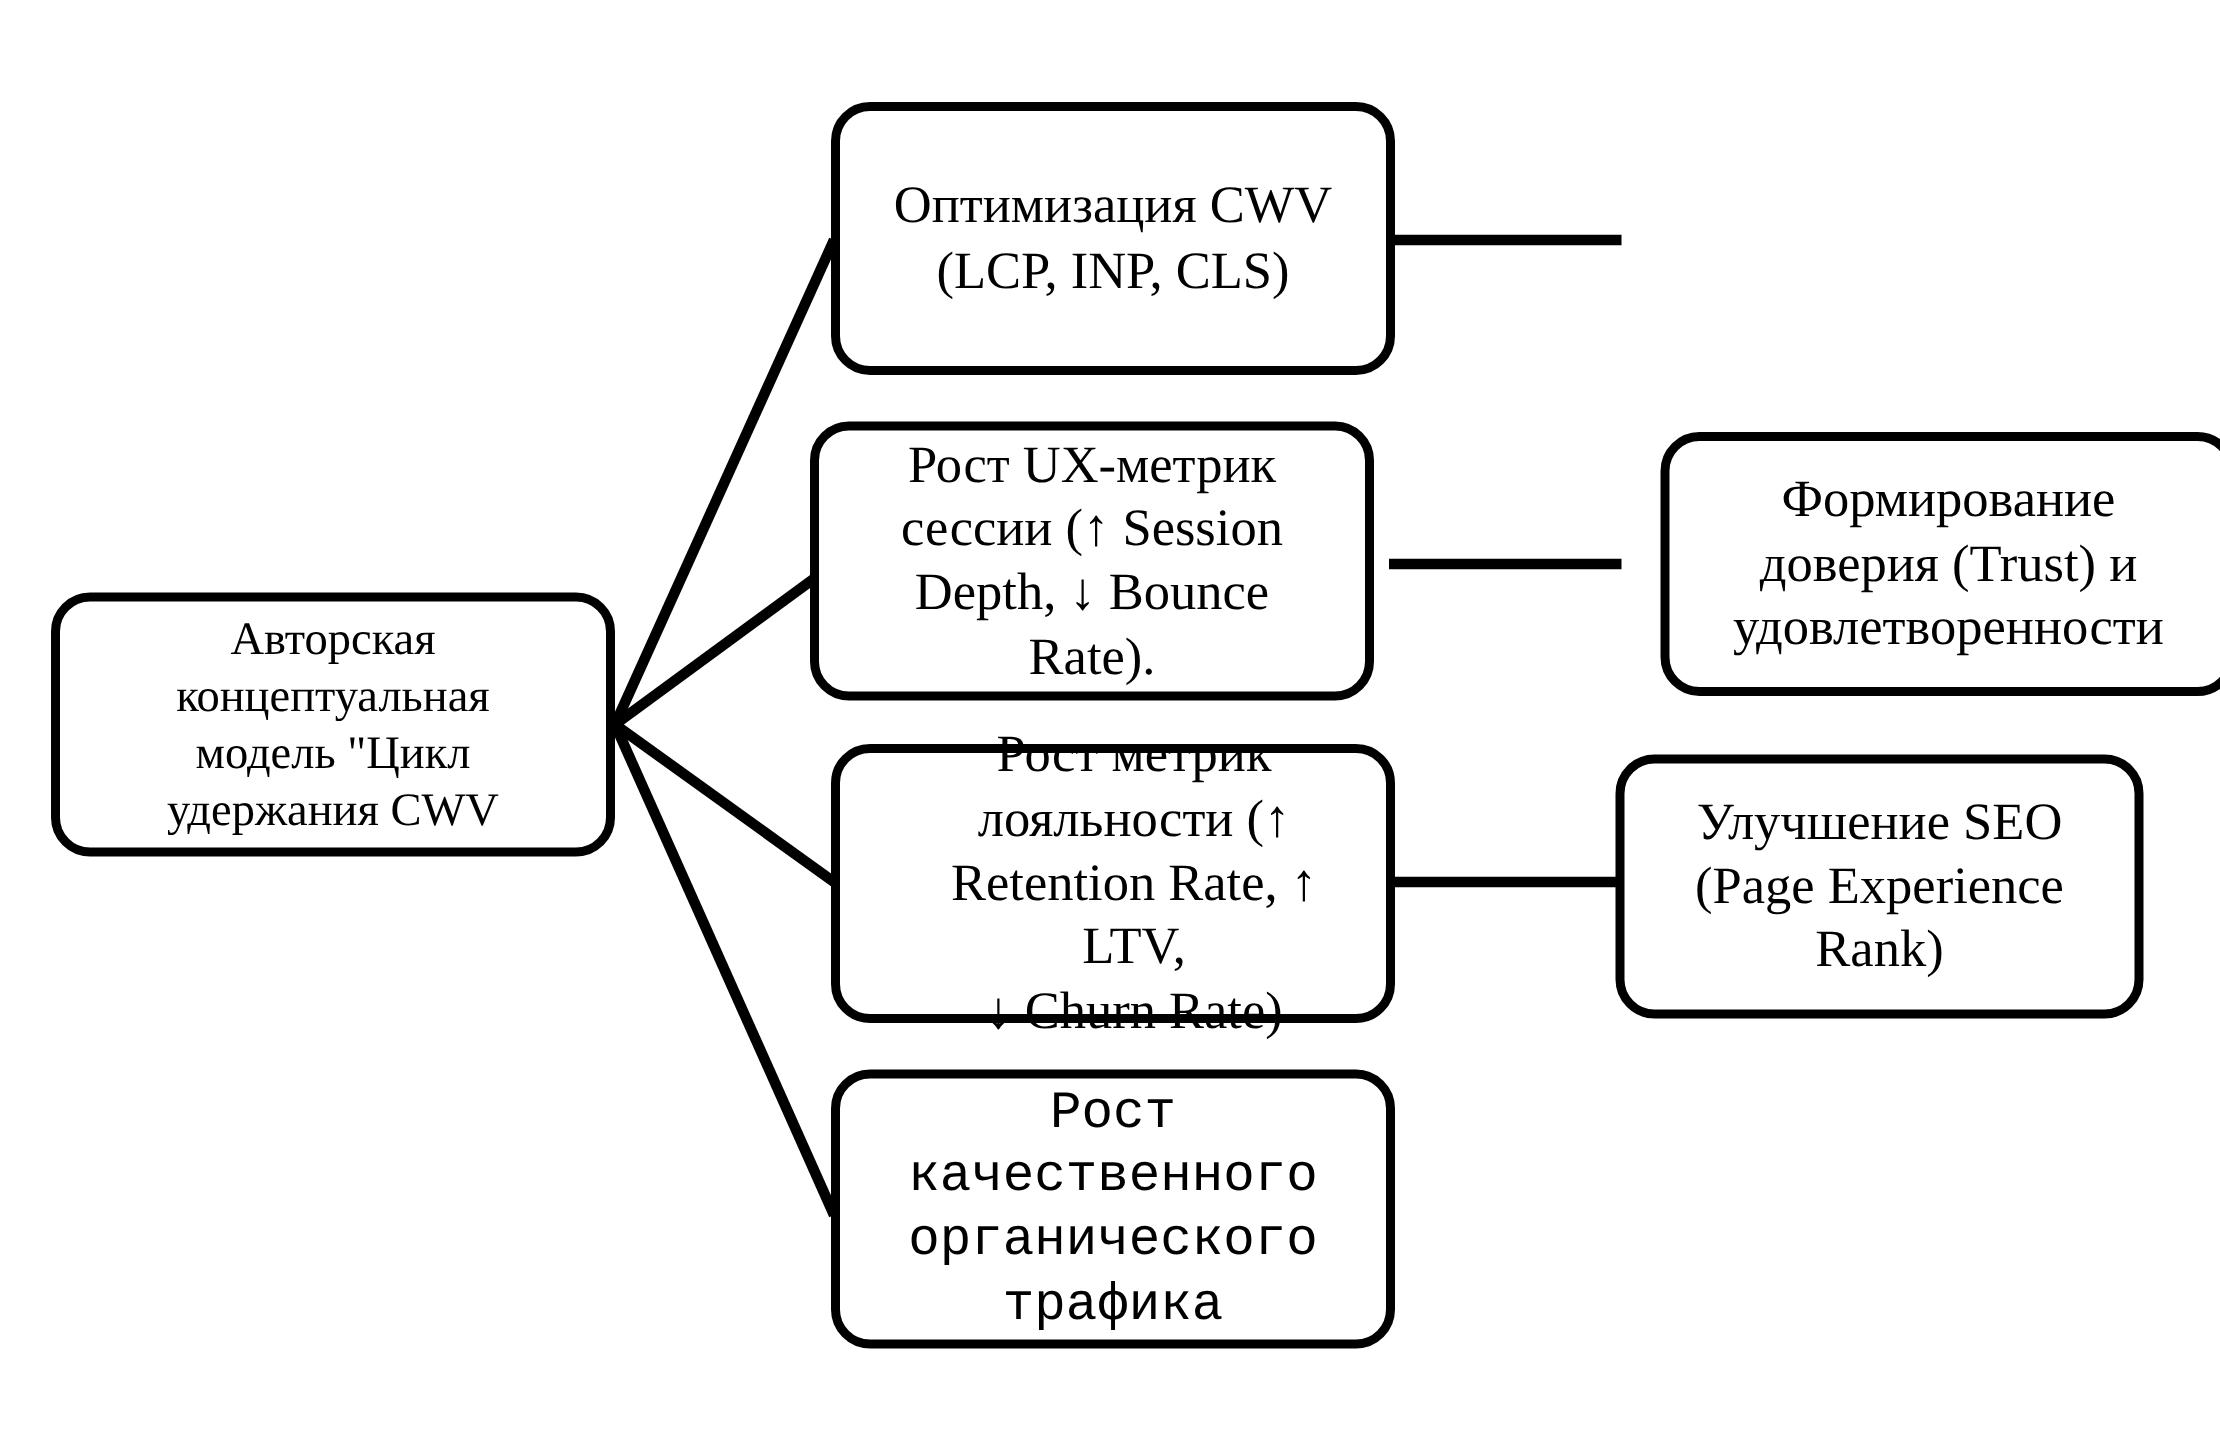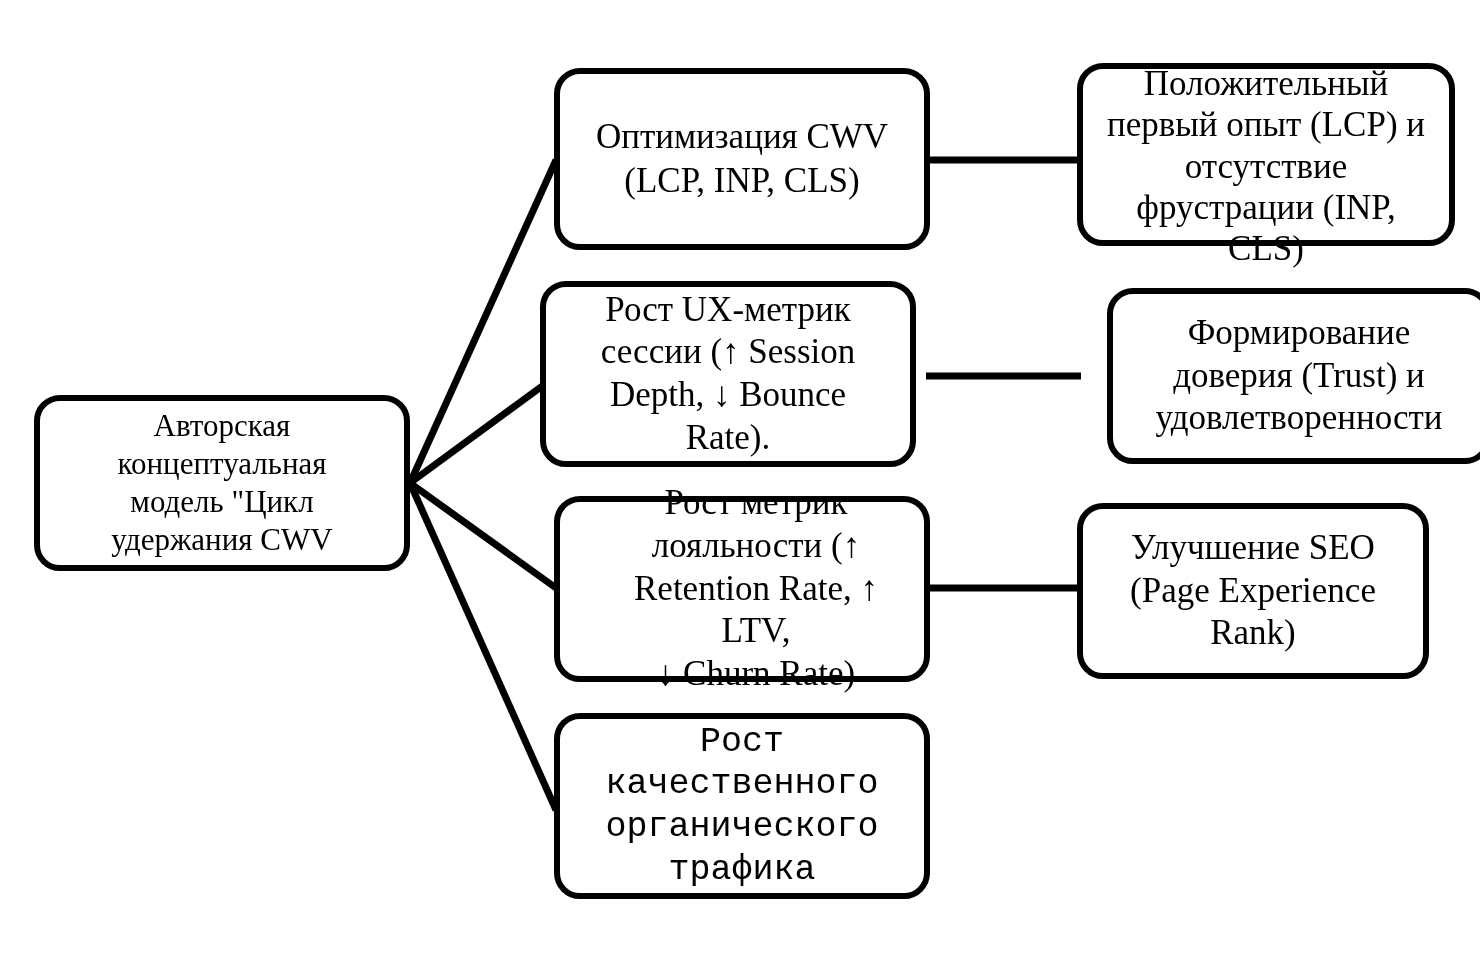--- a/index.html
+++ b/index.html
@@ -160,27 +160,20 @@
 Retention Rate, ↑ LTV,
 ↓ Churn Rate)</span>
   </div>
 
   <div class="node" id="node-m4">
     <span class="label">Рост качественного
 органического
 трафика</span>
   </div>
 
-  <div class="node" id="node-r1">
-    <span class="label">Положительный
-первый опыт (LCP) и
-отсутствие
-фрустрации (INP,
-CLS)</span>
-  </div>
 
   <div class="node" id="node-r2">
     <span class="label">Формирование
 доверия (Trust) и
 удовлетворенности</span>
   </div>
 
   <div class="node" id="node-r3">
     <span class="label">Улучшение SEO
 (Page Experience

